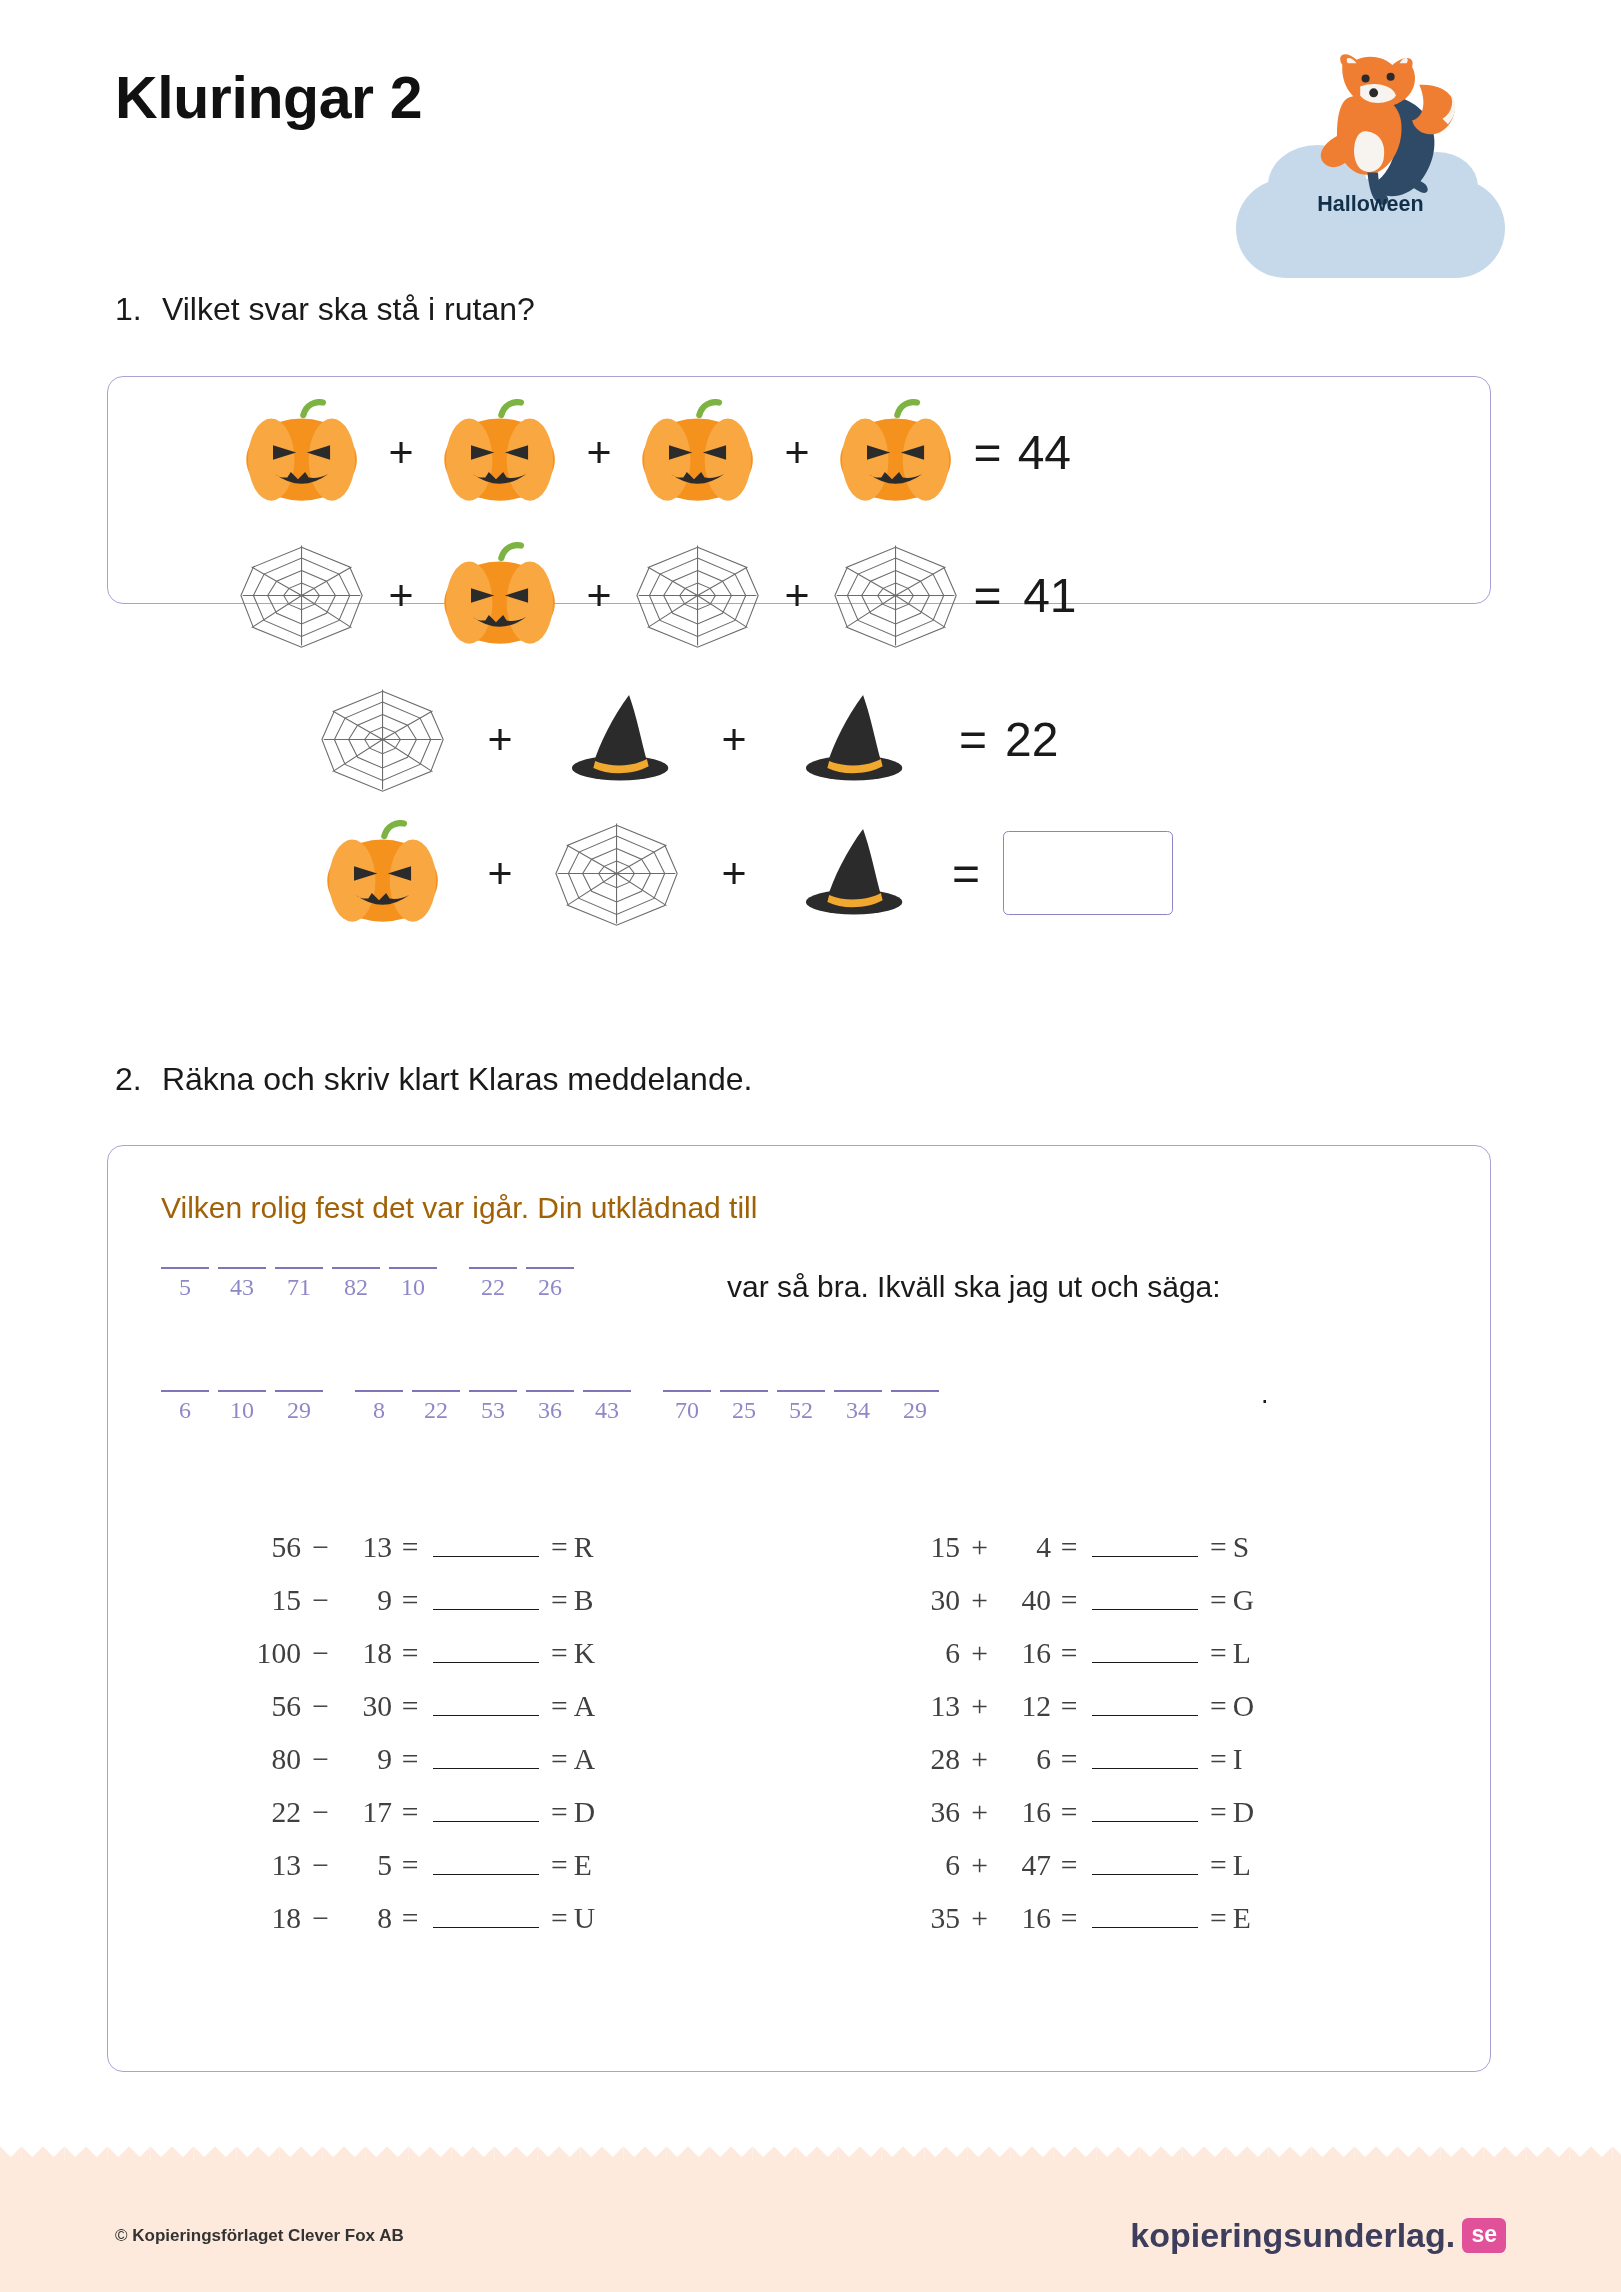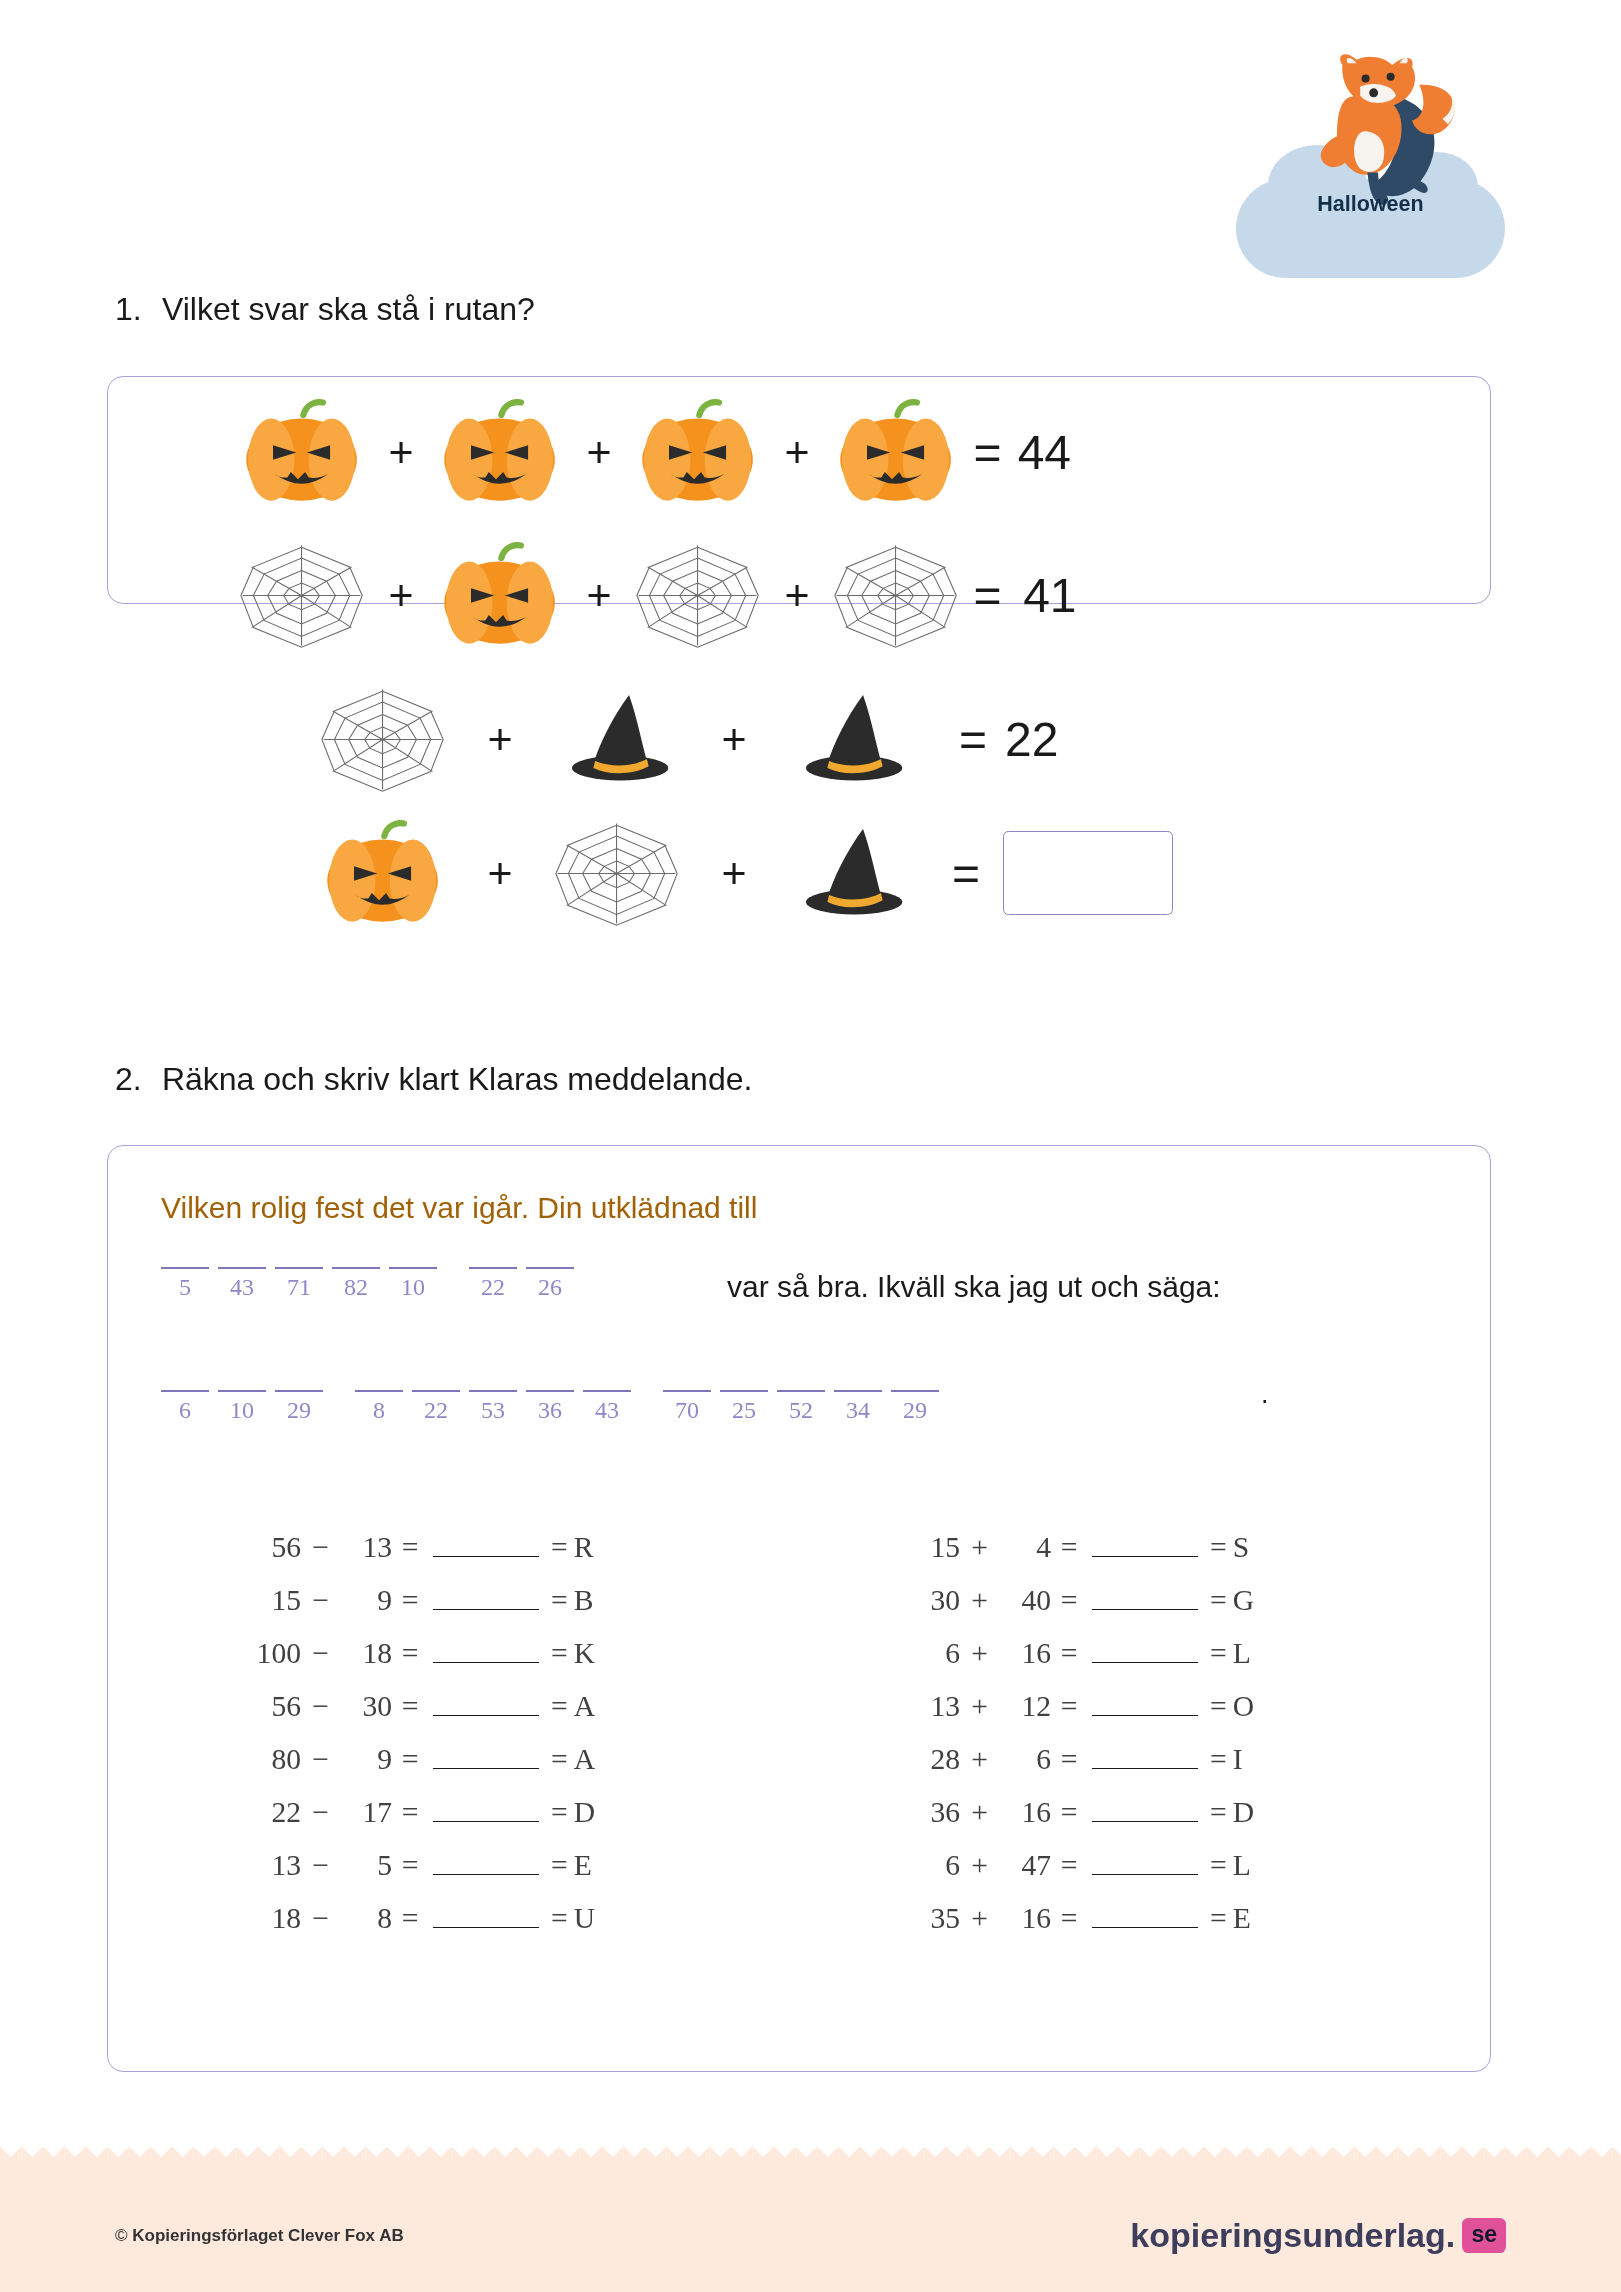--- a/index.html
+++ b/index.html
@@ -229,33 +229,34 @@
     font-size: 34px;
     font-weight: bold;
     color: #3d3d5c;
     display: flex;
     align-items: center;
     text-align: center;
   }
   .brand .se-box {
     display: inline-block;
     background: #e0519a;
-    color: #0f172a;
+    color: #ffffff;
     font-size: 23px;
     font-weight: bold;
     padding: 3.6px 9px 5.4px;
     border-radius: 6.3px;
     margin-left: 7.2px;
   }
 </style>
 </head>
 <body>
 
 <div class="page">
 
+  <div class="title">Kluringar 2</div>
 
   <div class="fox-badge">
     <div class="cloud"></div>
     <svg class="fox-svg" width="188" height="170" viewBox="0 0 210 190">
 
       <path d="M118 52 C168 60 182 110 150 150 C132 170 104 168 96 152 C120 140 134 104 118 52 Z" fill="#2f4a66"></path>
 
       <path d="M150 40 C186 38 200 64 182 86 C168 102 146 96 142 80 C156 76 158 58 150 40 Z" fill="#ef7d32"></path>
       <path d="M176 78 C188 70 190 56 182 46 C192 56 194 72 182 84 Z" fill="#f7f3ee"></path>
 

